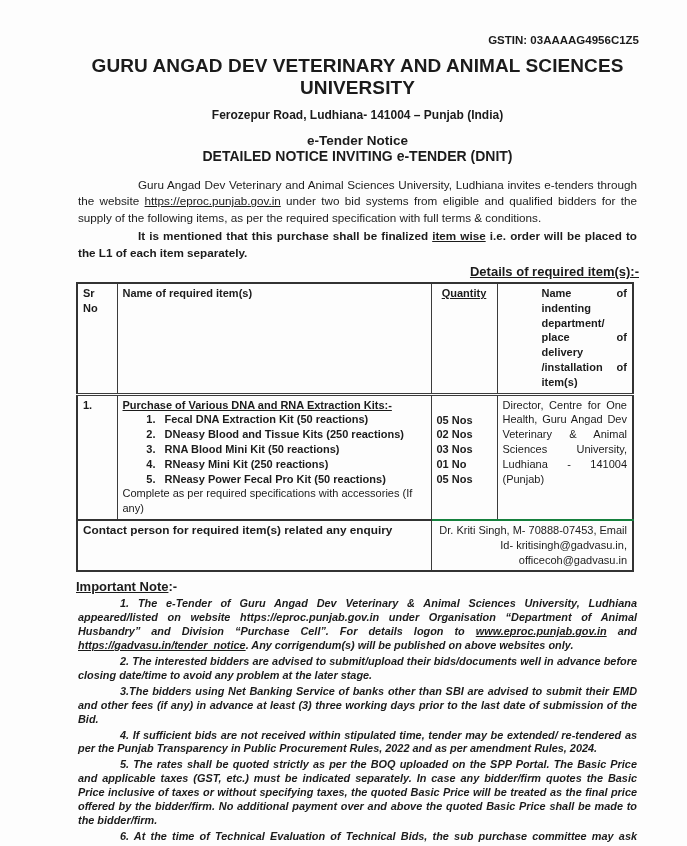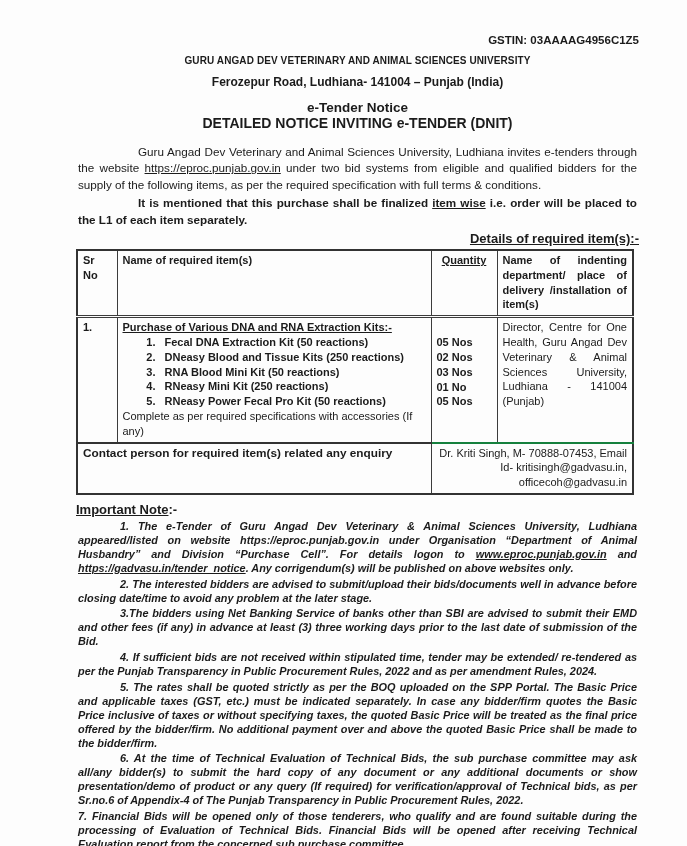--- a/index.html
+++ b/index.html
@@ -6,41 +6,41 @@
   body{
     width:687px;height:846px;overflow:hidden;
     background:#fdfdfd;color:#1b1b1b;
     font-family:"Liberation Sans", sans-serif;
     -webkit-font-smoothing:antialiased;
   }
   .page{padding:34px 48px 0 76px;}
   .gstin{text-align:right;font-weight:bold;font-size:11.5px;padding-right:0px;}
   .c{text-align:center;font-weight:bold;}
   .h1{font-size:12.5px;margin-top:8px;}
-  .h2{font-size:10px;margin-top:9px;letter-spacing:.1px;}
+  .h2{font-size:19px;margin-top:9px;letter-spacing:.1px;}
   .h3{font-size:12px;margin-top:9px;}
   .h4{font-size:13.5px;margin-top:11px;}
   .h5{font-size:14px;}
   p{margin:2px;}
   .body{font-size:11.7px;line-height:16.4px;text-align:justify;}
   .p1{margin-top:13px;text-indent:60px;}
   .p2{text-indent:60px;font-weight:bold;}
   .u{text-decoration:underline;}
   .details{font-size:13px;font-weight:bold;margin-top:3px;text-align:right;}
   .details span{text-decoration:underline;}
   table{width:556px;border-collapse:collapse;margin-top:3px;
         font-size:11px;line-height:14.8px;table-layout:fixed;}
   col.c-sr{width:40px;} col.c-name{width:314px;} col.c-qty{width:66px;} col.c-dept{width:136px;}
   th,td{border:1.5px solid #3c3c3c;vertical-align:top;padding:2px 5px 3px 5px;}
   table{border:2px solid #333;}
   thead th{font-weight:bold;text-align:left;}
   thead tr{border-bottom:3px double #3c3c3c;}
   th.qty-h{text-align:center;}
   th.qty-h span{text-decoration:underline;text-align:right;}
-  th.dept-h{text-align:justify;}
+  th.dept-h{text-align:justify;padding-left:44px;}
   td.sr{font-weight:bold;}
   .kit-title{font-weight:bold;text-decoration:underline;}
   ol.kits{margin:0;padding-left:36px;font-weight:bold;}
   ol.kits li{padding-left:6px;}
   td.qtycell{padding-top:17px;font-weight:bold;}
   td.qtycell div{margin:0;}
   td.dept{text-align:justify;}
   td.contact-label{font-weight:bold;font-size:11.8px;border-top:2px solid #333;}
   td.contact-value{border-top:2px solid #15803d;text-align:right;}
   .note-heading{font-size:13px;font-weight:bold;margin-top:7px;margin-bottom:3px;}

